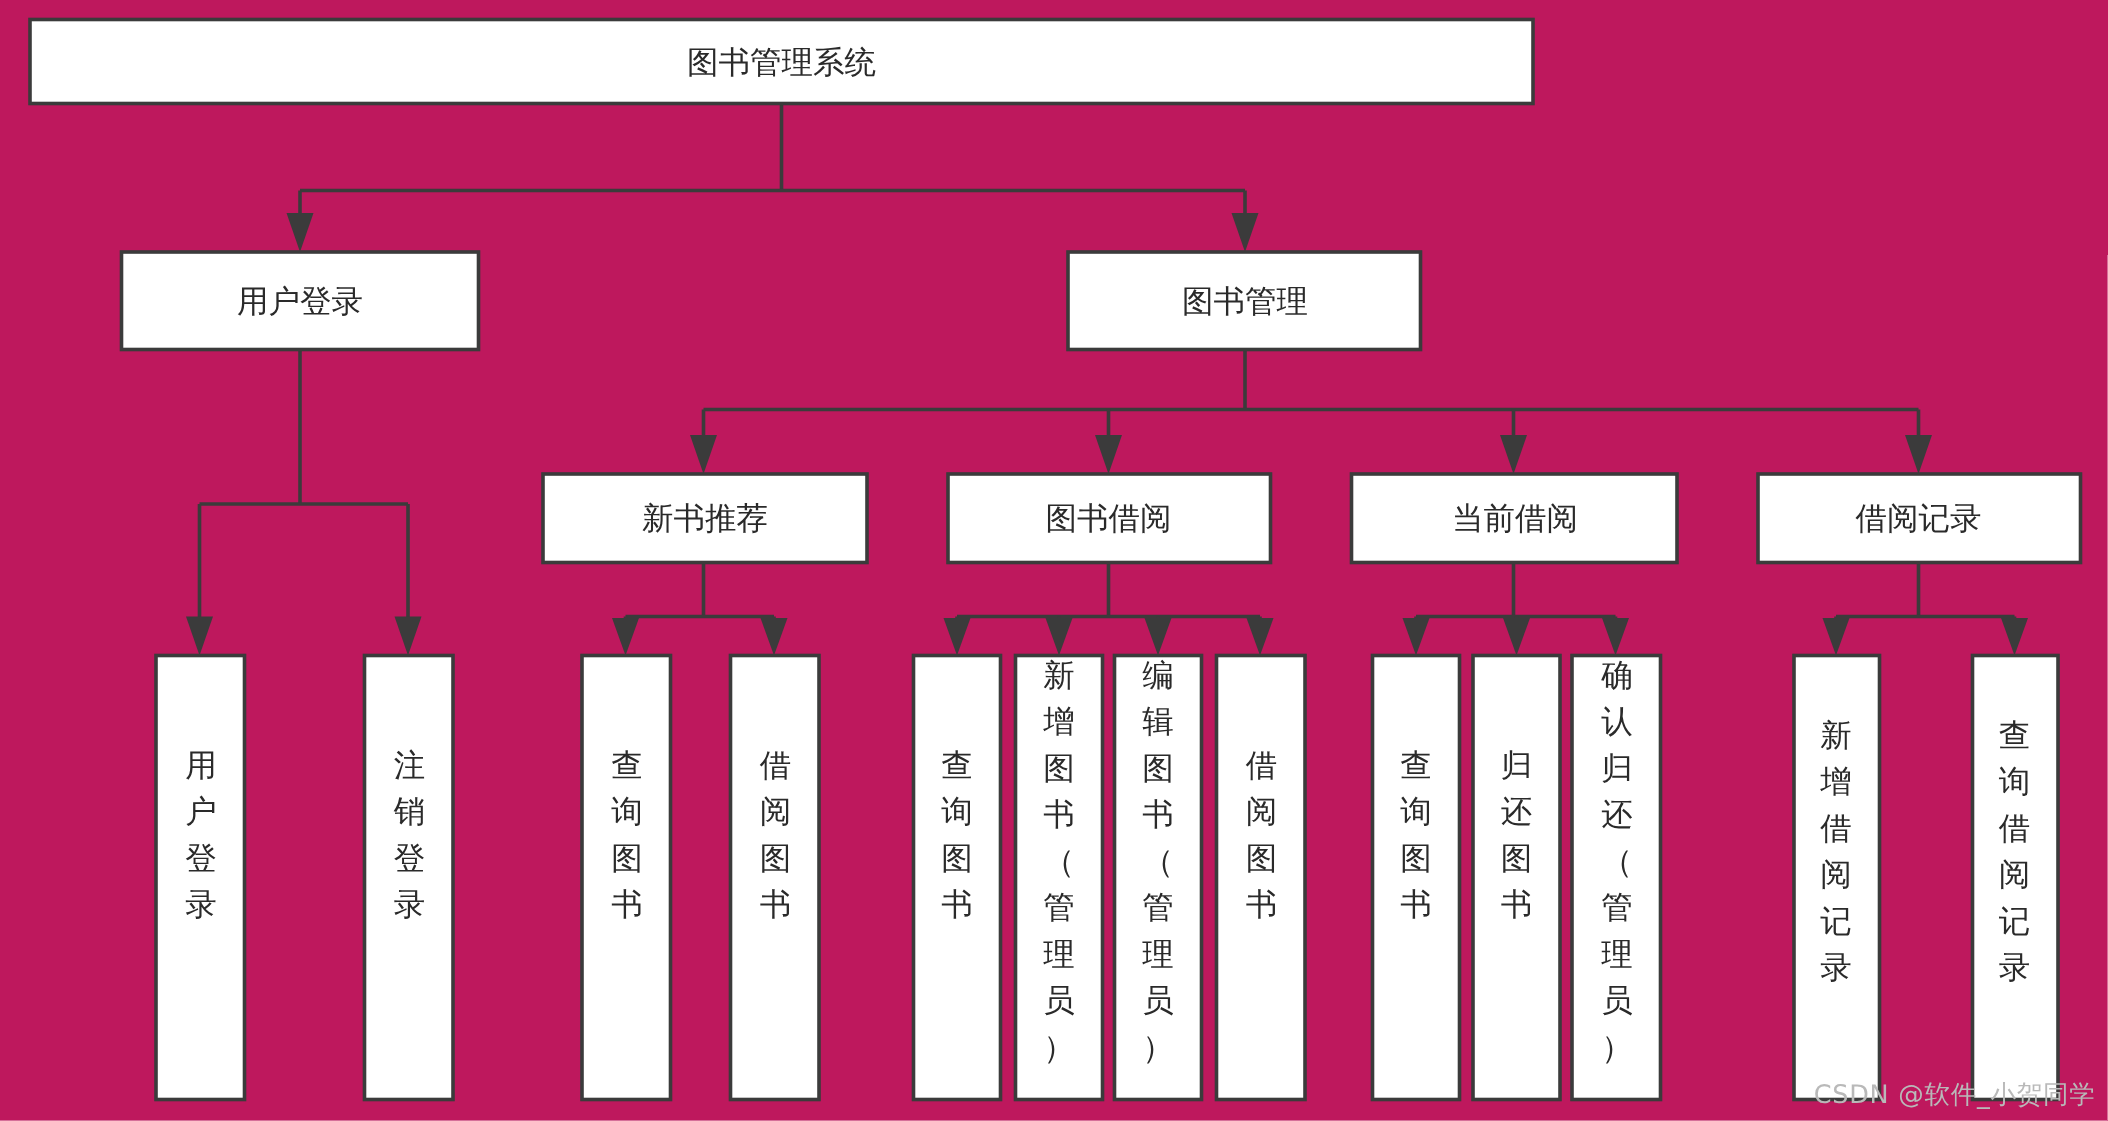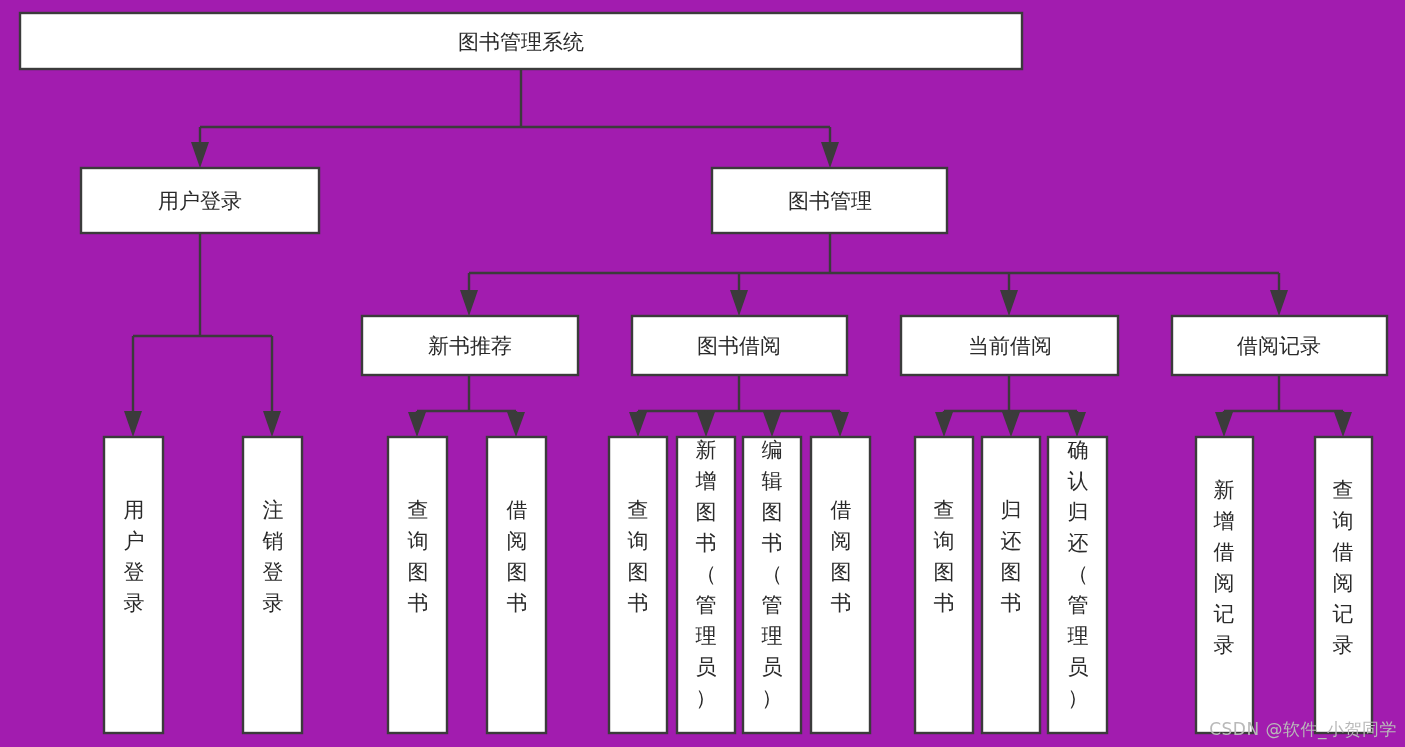--- a/index.html
+++ b/index.html
@@ -10,21 +10,21 @@
   body {
     width: 1405px;
     height: 747px;
     font-family: "DejaVu Sans", "Liberation Sans", sans-serif;
     overflow: hidden;
   }
   #diagram-root {
     position: relative;
     width: 1405px;
     height: 747px;
-    background: #a21caf;
+    background: #be185d;
   }
   svg.diagram-canvas {
     position: absolute;
     left: 0;
     top: 0;
     width: 1405px;
     height: 747px;
   }
   .node-box {
     fill: #ffffff;

